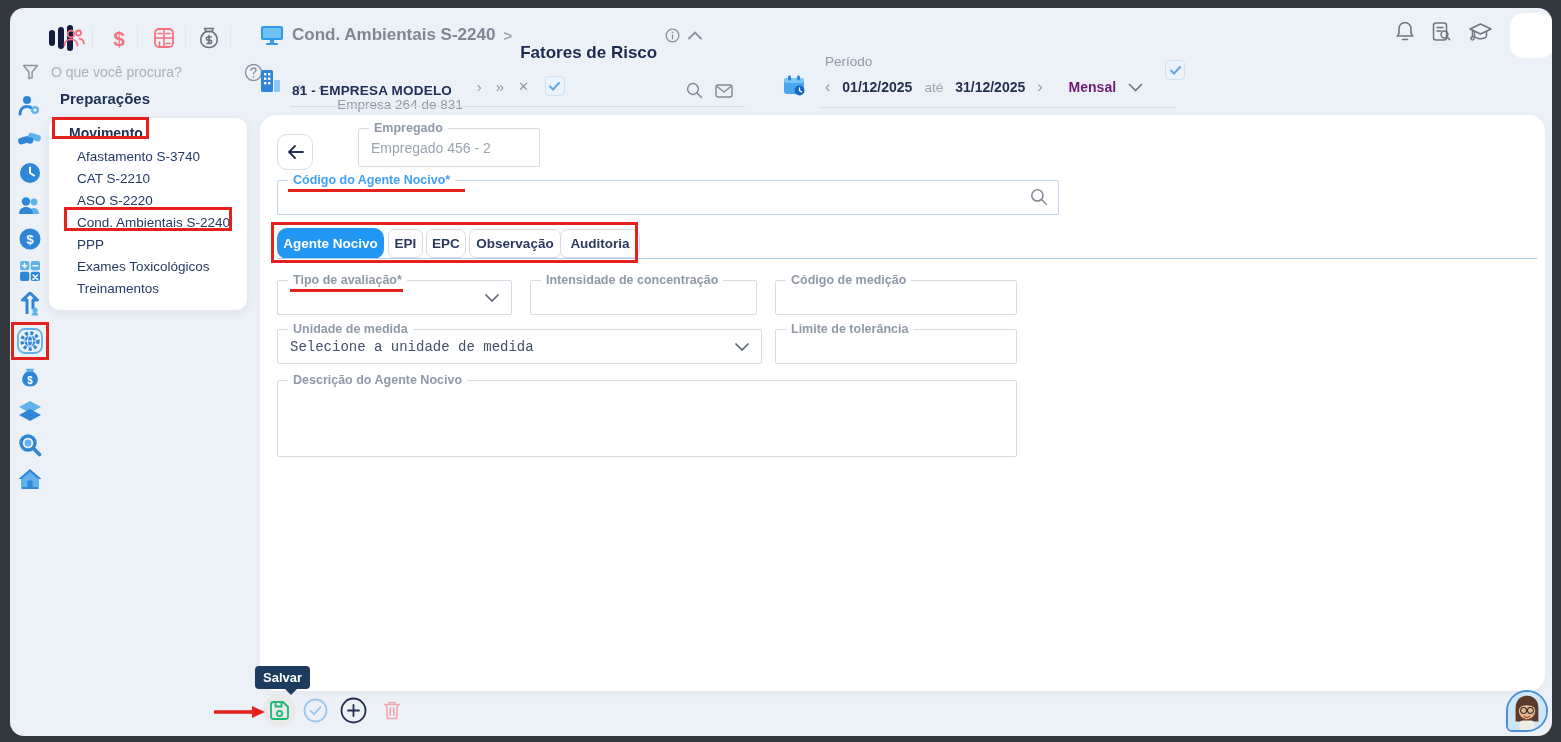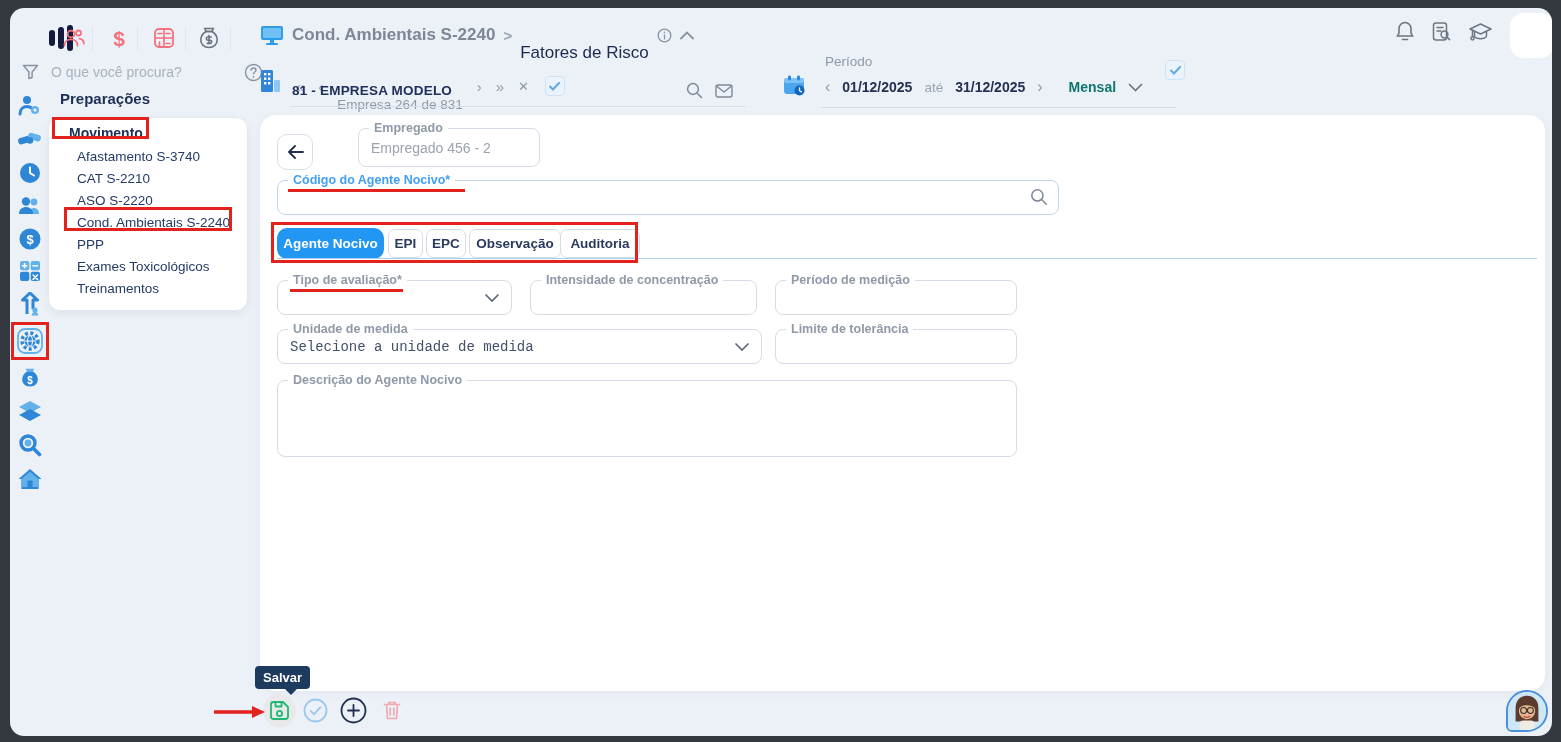--- a/index.html
+++ b/index.html
@@ -16,61 +16,61 @@
   .abs{position:absolute;}
   svg{display:block;}
   
   .logo{left:38px;top:16px;}
   .top-icon{top:17px;width:26px;height:26px;display:flex;align-items:center;justify-content:center;}
   .vdiv{top:18px;width:1px;height:24px;background:#e1e6ee;}
   .dollar-glyph{font-size:21px;font-weight:bold;color:#f4717e;line-height:1;}
   .page-title{left:250px;top:14px;display:flex;align-items:center;gap:8px;height:26px;}
   .title-a{font-size:17px;font-weight:bold;color:#7d8796;}
   .title-sep{font-size:15px;color:#9aa3b0;font-weight:bold;}
-  .title-b{font-size:17px;font-weight:normal;color:#1b2a4e;margin-top:36px;}
+  .title-b{font-size:17px;font-weight:bold;color:#1b2a4e;margin-top:36px;}
   .search-row{left:12px;top:52px;width:230px;height:24px;display:flex;align-items:center;gap:10px;}
   .search-input{flex:1;border:none;outline:none;background:transparent;font-size:14px;color:#5b6470;font-family:inherit;}
   .search-input::placeholder{color:#a9b1bd;}
   
   .co-block{left:248px;top:52px;width:500px;}
   .co-icon{position:absolute;left:0;top:8px;}
   .co-nav{position:absolute;left:38px;top:0;display:flex;align-items:center;gap:14px;font-size:14px;color:#8e99a6;}
   .co-nav .navg{cursor:pointer;font-size:15px;line-height:1;}
   .co-label{color:#8e99a6;font-size:13.5px;margin-top:37px;}
   .co-name{position:absolute;left:34px;top:23px;font-size:13.5px;font-weight:bold;color:#20305a;letter-spacing:.2px;}
   .co-underline{position:absolute;left:32px;top:46px;width:455px;height:1px;background:#d7dde6;}
   .co-actions{position:absolute;left:428px;top:22px;display:flex;gap:12px;align-items:center;}
   
   .pe-block{left:773px;top:44px;width:400px;}
   .pe-icon{position:absolute;left:0;top:22px;}
   .pe-label{position:absolute;left:42px;top:2px;font-size:13.5px;color:#8e99a6;}
   .pe-row{position:absolute;left:42px;top:26px;display:flex;align-items:center;gap:12px;}
   .pe-date{font-size:14px;font-weight:bold;color:#23304f;}
   .pe-until{font-size:13.5px;color:#9aa3b0;}
-  .pe-mode{font-size:14px;font-weight:bold;color:#0f766e;margin-left:14px;}
+  .pe-mode{font-size:14px;font-weight:bold;color:#701a75;margin-left:14px;}
   .pe-underline{position:absolute;left:38px;top:55px;width:355px;height:1px;background:#d7dde6;}
   .checkbox{width:18px;height:18px;border-radius:4px;background:#eaf3fc;border:1px solid #cfe2f4;display:flex;align-items:center;justify-content:center;}
   .checkbox svg{margin-top:1px;}
   .pe-check{position:absolute;left:382px;top:8px;}
   .co-check{margin-left:2px;}
   .navg{color:#8e99a6;}
   
   .tr-icons{left:1385px;top:12px;display:flex;align-items:center;gap:16px;}
   .avatar-sq{left:1500px;top:5px;width:44px;height:45px;background:#ffffff;border-radius:14px;}
   
   .rail-icon{left:7px;width:26px;height:26px;display:flex;align-items:center;justify-content:center;}
   
   .sb-title{left:50px;top:82px;font-size:15px;font-weight:bold;color:#1d2f55;}
   .menu-card{left:38px;top:109px;width:198px;height:192px;background:#ffffff;border:1px solid #e4e9f0;border-radius:12px;box-shadow:0 3px 8px rgba(40,60,100,.07);}
   .menu-group{position:absolute;left:20px;top:4px;height:22px;line-height:22px;font-size:14px;font-weight:bold;color:#1d2f55;}
   .menu-item{position:absolute;left:28px;height:22px;line-height:22px;font-size:13.5px;color:#243a66;cursor:pointer;white-space:nowrap;}
   
   .main-card{left:250px;top:107px;width:1285px;height:576px;background:#ffffff;border-radius:16px;box-shadow:0 2px 8px rgba(40,60,100,.05);}
   .back-btn{position:absolute;left:17px;top:19px;width:34px;height:34px;border:1px solid #d9dfe8;border-radius:10px;background:#fff;display:flex;align-items:center;justify-content:center;cursor:pointer;}
-  .field{position:absolute;border:1.5px solid #d6dce6;border-radius:8px;background:#fff;}
+  .field{position:absolute;border:1.5px solid #d6dce6;border-radius:2px;background:#fff;}
   .field .flabel{position:absolute;left:10px;top:-8px;background:#fff;padding:0 5px;font-size:12.5px;font-weight:bold;color:#8f99a8;white-space:nowrap;}
   .field .flabel.blue{color:#42a0f3;}
   .field .fvalue{position:absolute;left:12px;top:50%;transform:translateY(-50%);font-size:14px;color:#9aa3b0;white-space:nowrap;}
   .field .fvalue.dark{color:#43506a;font-family:Liberation Mono, monospace;}
   .field .fchevron{position:absolute;right:12px;top:50%;transform:translateY(-50%);}
   .emp-field{left:98px;top:13px;width:180px;height:37px;}
   .cod-field{left:17px;top:65px;width:780px;height:33px;border-color:#bfd6ec;}
   .cod-input{position:absolute;left:10px;top:4px;width:730px;height:23px;border:none;outline:none;font-size:14px;color:#30405e;font-family:inherit;background:transparent;}
   .cod-search{position:absolute;right:10px;top:7px;}
   
@@ -423,21 +423,21 @@
       <span class="fchevron">
         <svg width="14" height="8" viewBox="0 0 14 8" fill="none" stroke="#5d6777" stroke-width="1.7" stroke-linecap="round">
             <polyline points="1,1 7,7 13,1"></polyline>
           </svg>
       </span>
     </div>
     <div class="field inten-field">
       <span class="flabel">Intensidade de concentração</span>
     </div>
     <div class="field tecn-field">
-      <span class="flabel">Período de medição</span>
+      <span class="flabel">Código de medição</span>
     </div>
     <div class="field unid-field">
       <span class="flabel">Unidade de medida</span>
       <span class="fvalue dark">Selecione a unidade de medida</span>
       <span class="fchevron">
         <svg width="14" height="8" viewBox="0 0 14 8" fill="none" stroke="#5d6777" stroke-width="1.7" stroke-linecap="round">
             <polyline points="1,1 7,7 13,1"></polyline>
           </svg>
       </span>
     </div>

